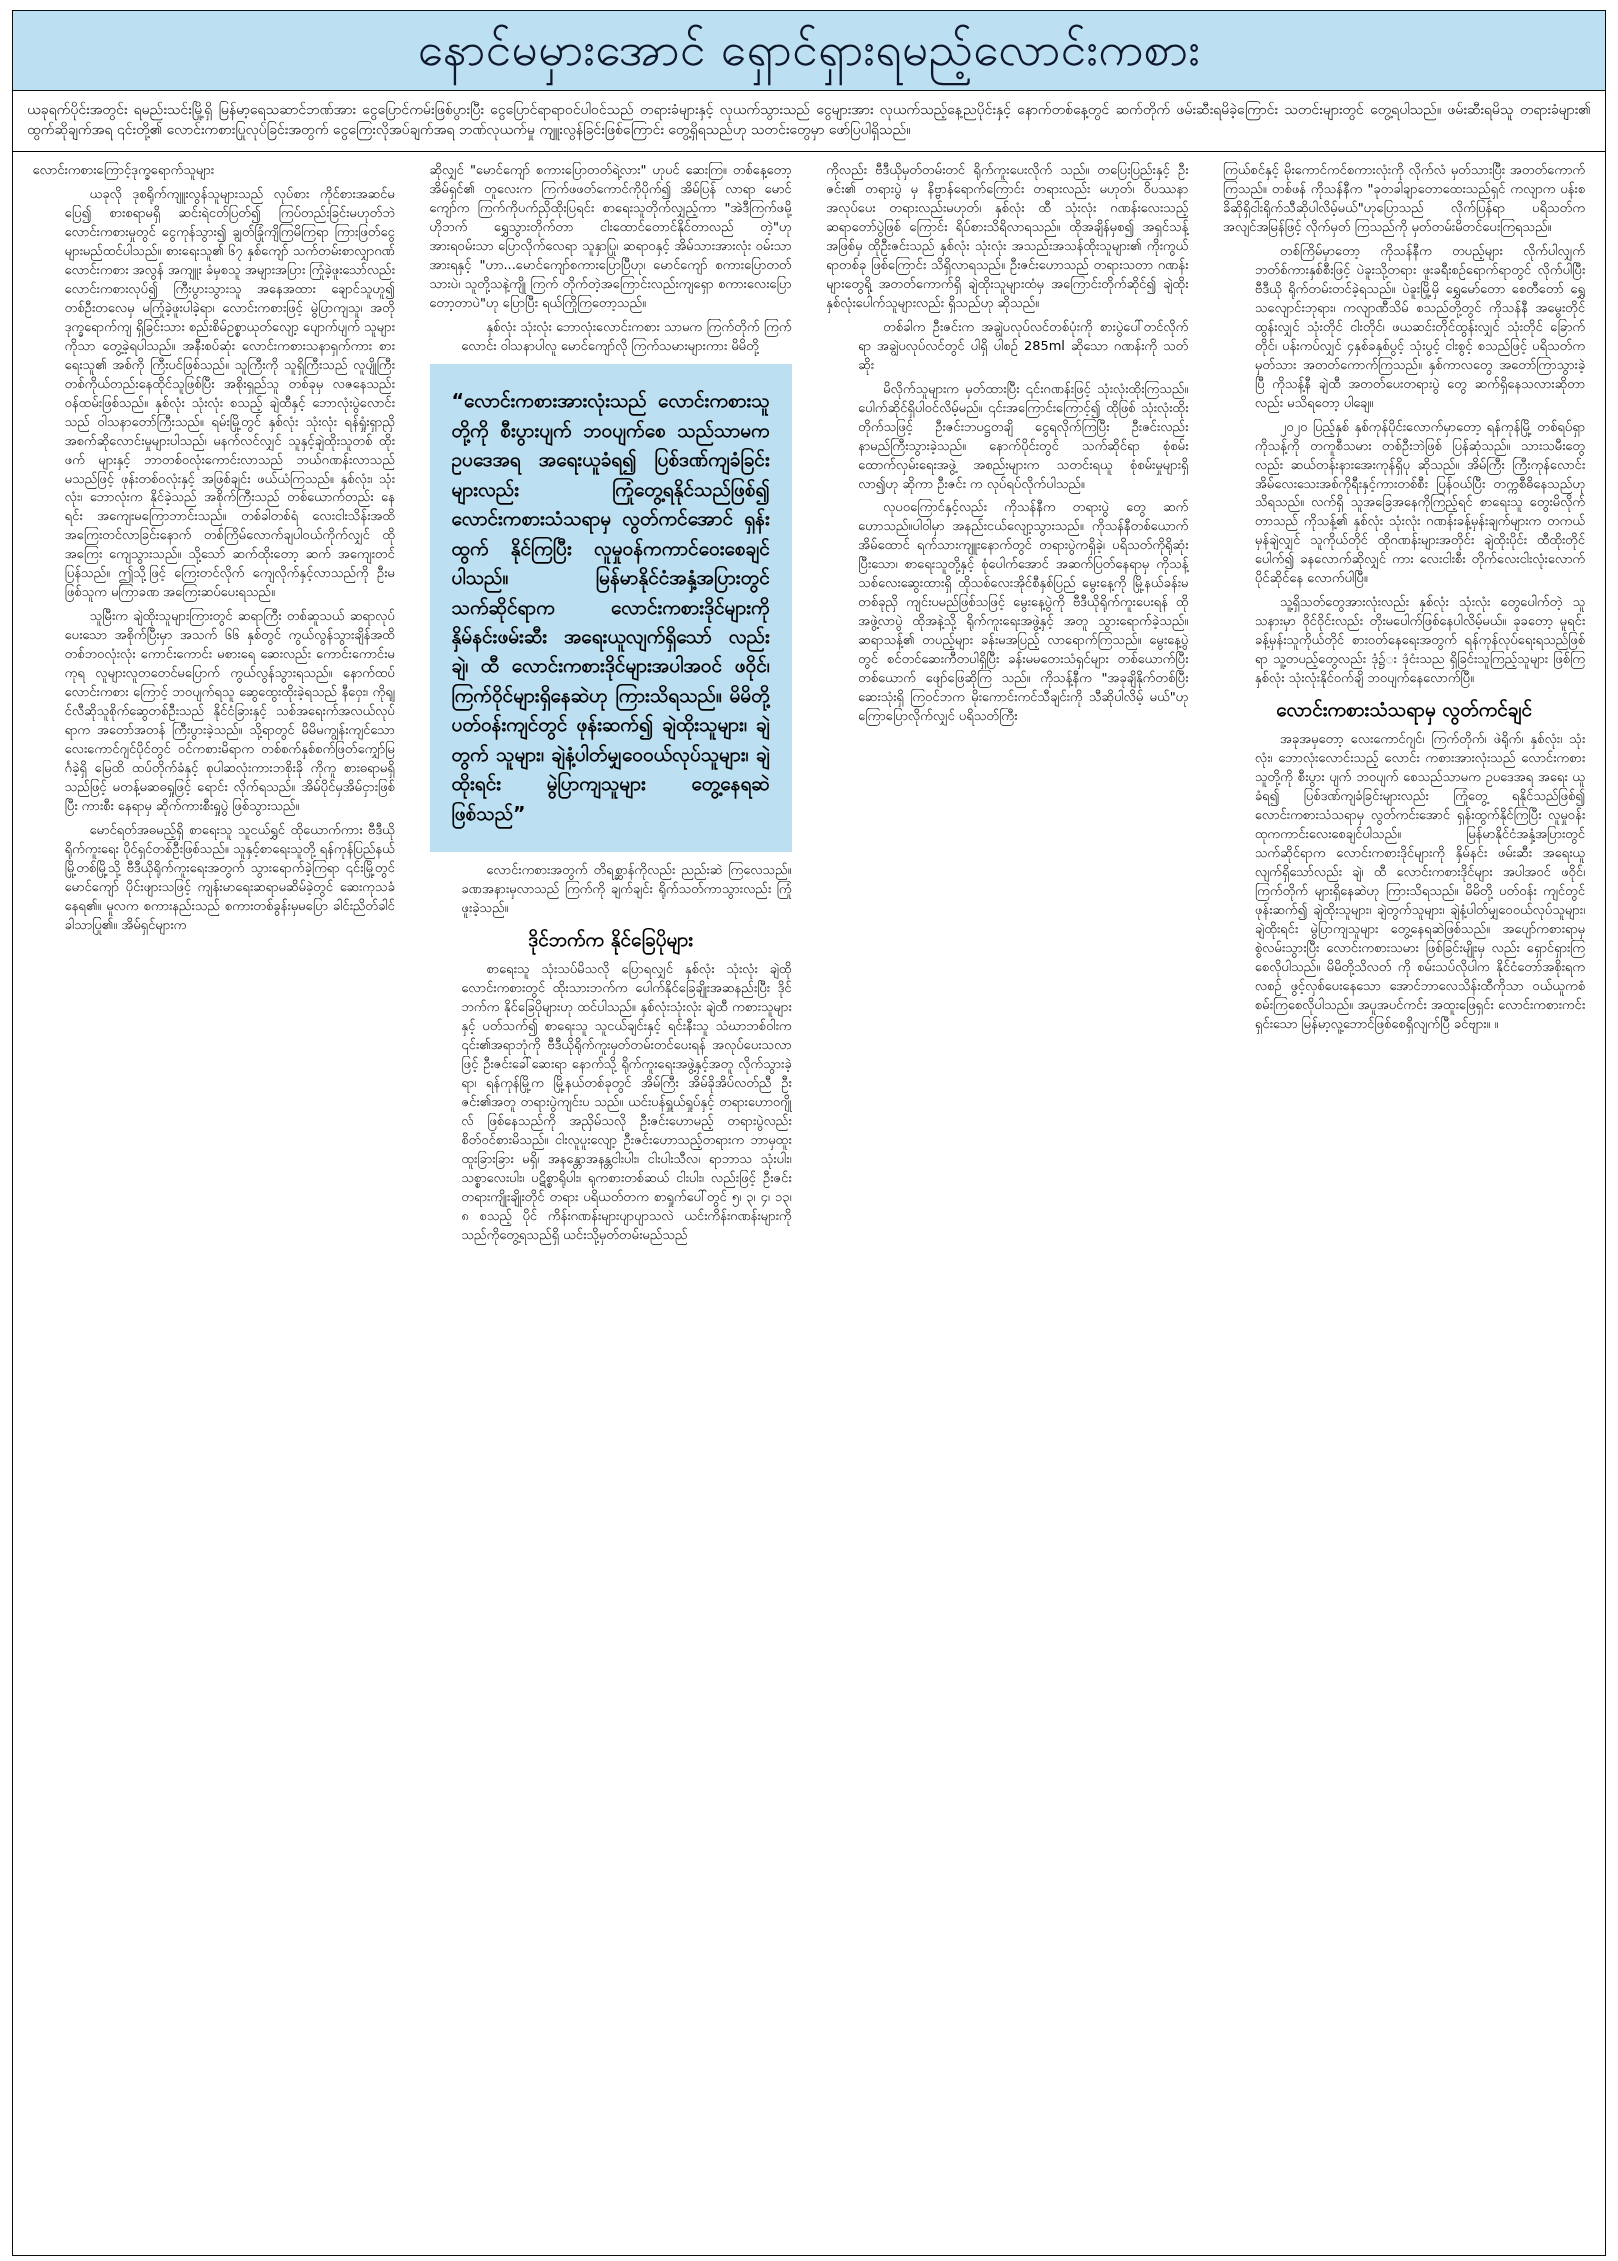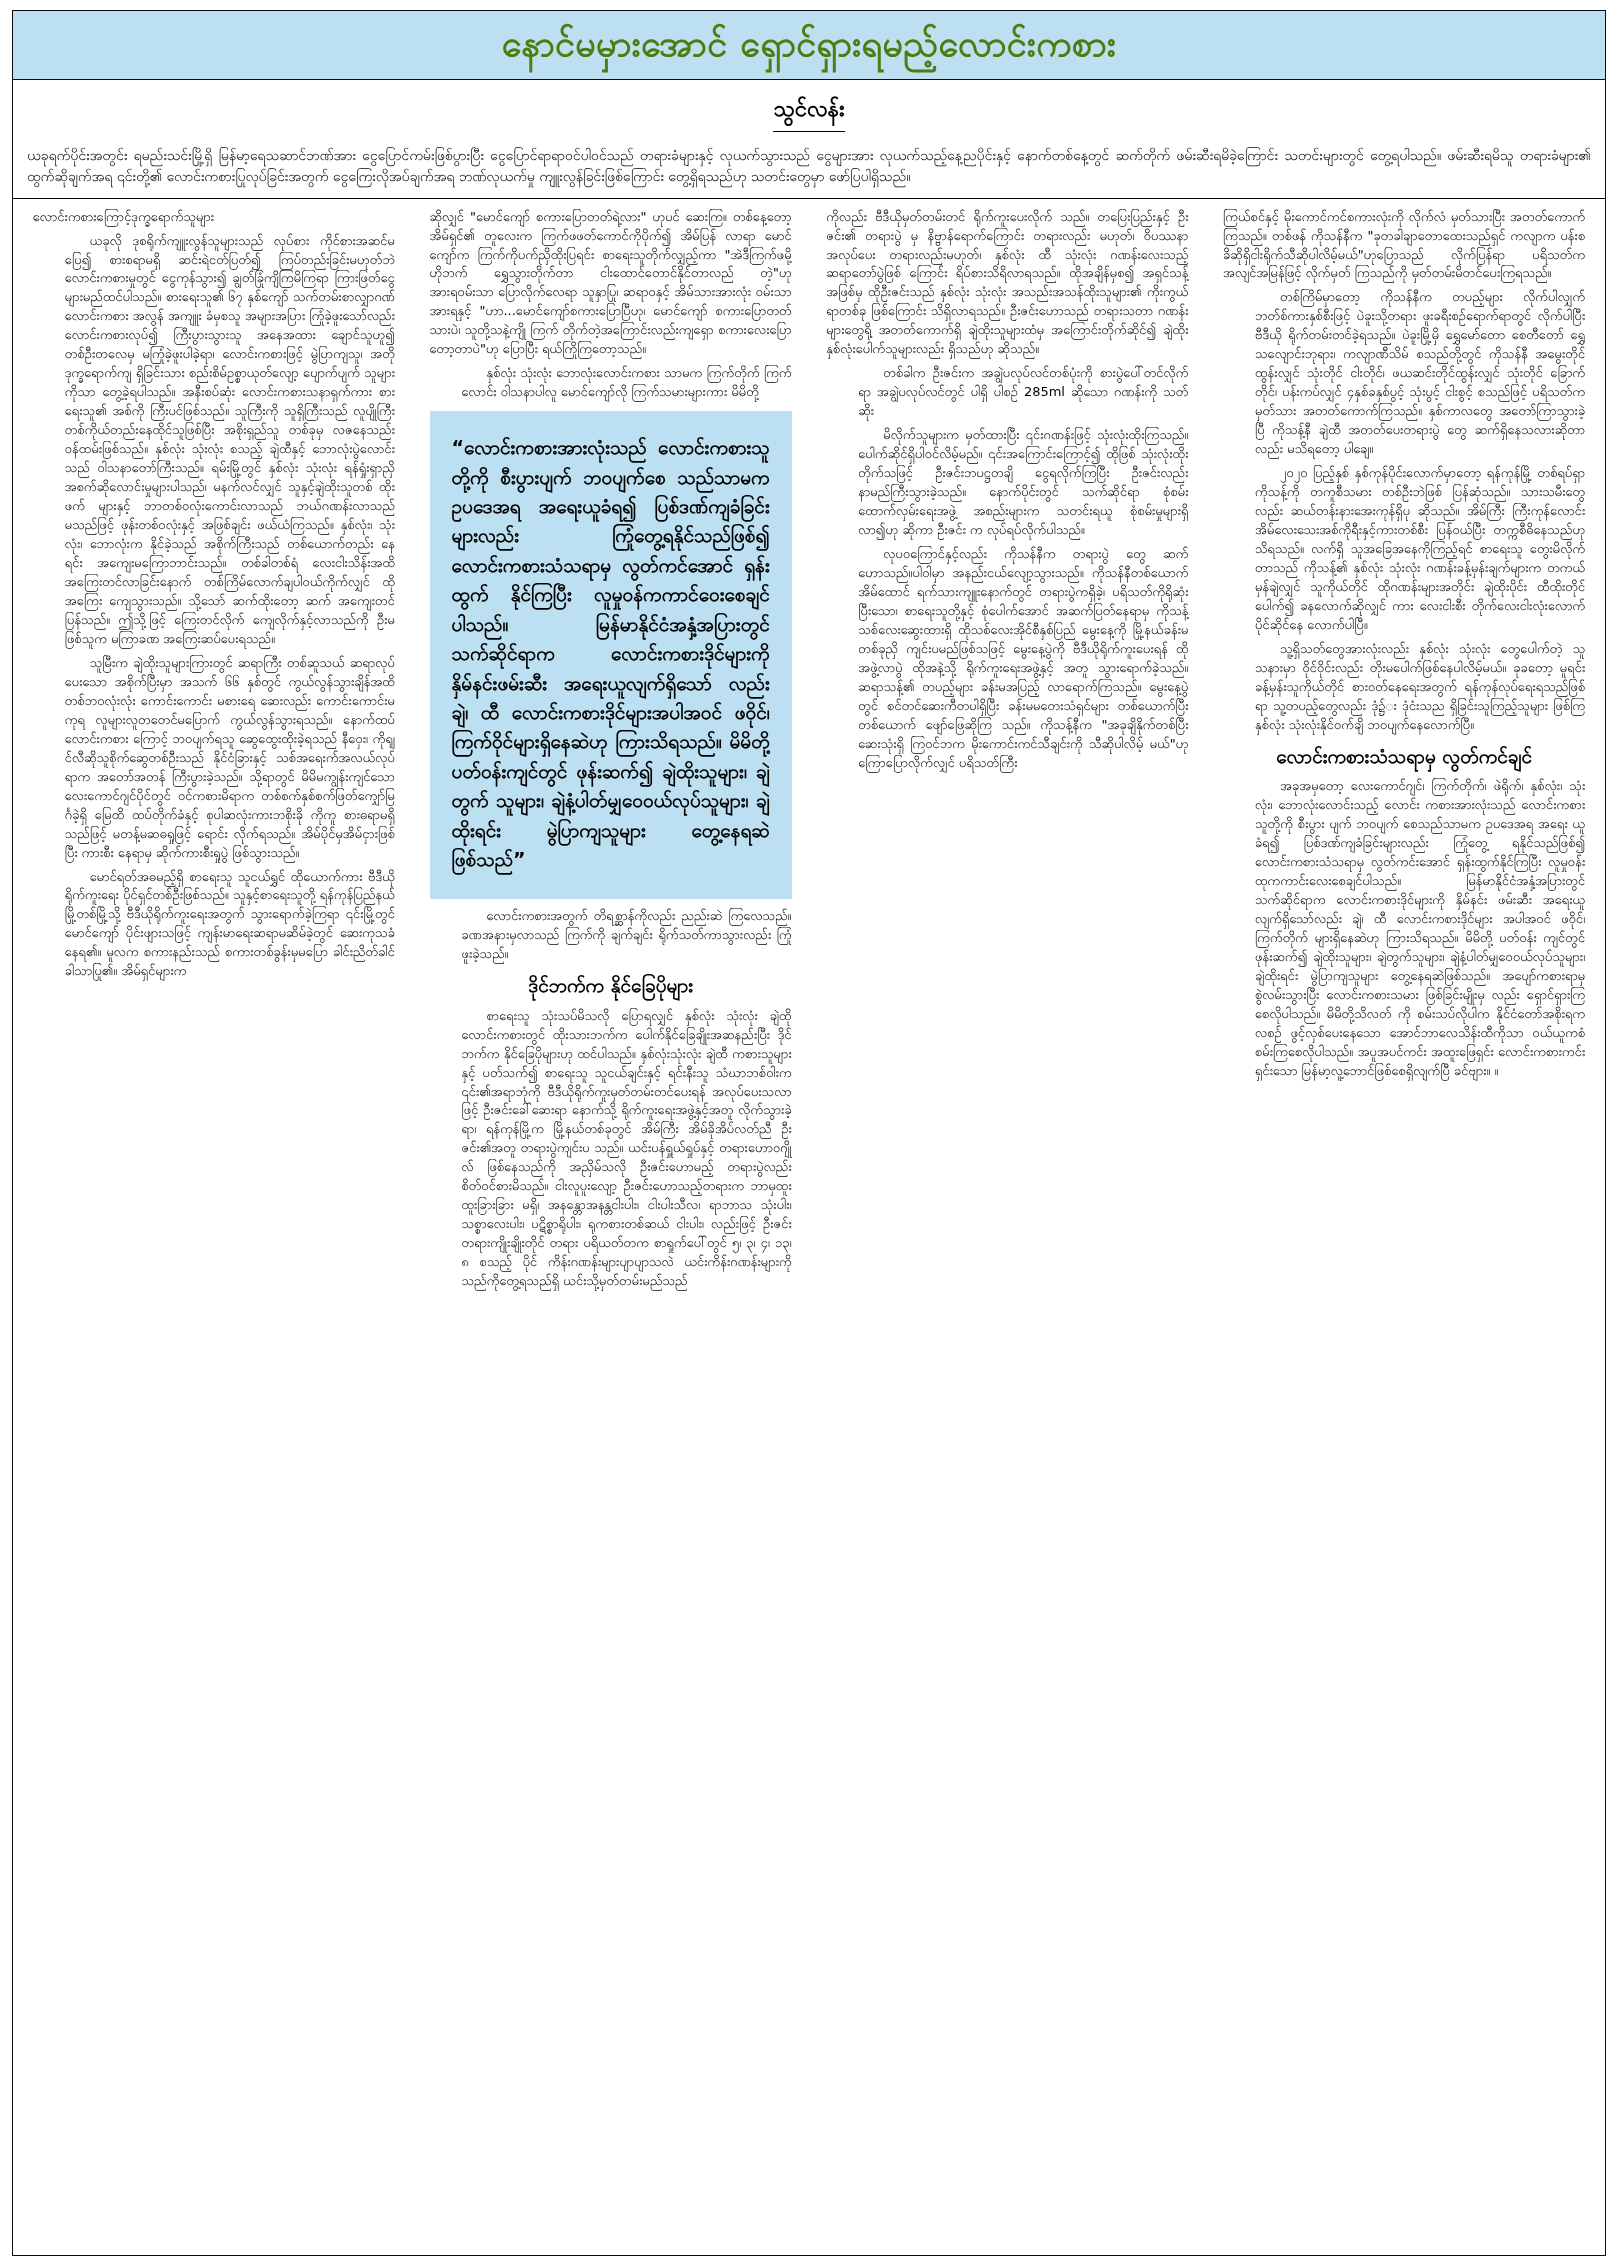--- a/index.html
+++ b/index.html
@@ -27,25 +27,25 @@
     background: #ffffff;
   }
   
   .masthead {
     background: #bcdff1;
     border-bottom: 1.1px solid #0d0d0d;
     padding: 12px 5.5px 14.2px 5.5px;
     text-align: center;
   }
   .masthead-title {
-    font-size: 36px;
+    font-size: 46px;
     line-height: 1.15;
-    font-weight: bold;
+    font-weight: normal;
     letter-spacing: 0.3px;
-    color: #4d7c0f;
+    color: #0f172a;
   }
   .byline-wrap {
     text-align: center;
     padding: 14.2px 0 5.5px 0;
   }
   .byline {
     display: inline-block;
     font-size: 22px;
     font-weight: bold;
     padding-bottom: 4.4px;
@@ -110,23 +110,20 @@
 </style>
 </head>
 <body>
 
 <div class="page">
 
   <div class="masthead">
     <div class="masthead-title">နောင်မမှားအောင် ရှောင်ရှားရမည့်လောင်းကစား</div>
   </div>
 
-  <div class="byline-wrap">
-    <div class="byline">သွင်လန်း</div>
-  </div>
 
   <div class="lead">
     <p>ယခုရက်ပိုင်းအတွင်း ရမည်းသင်းမြို့ရှိ မြန်မာ့ရေသဆာင်ဘဏ်အား ငွေပြောင်ကမ်းဖြစ်ပွားပြီး ငွေပြောင်ရာရာဝင်ပါဝင်သည် တရားခံများနှင့် လုယက်သွားသည် ငွေများအား လုယက်သည့်နေ့ညပိုင်းနှင့် နောက်တစ်နေ့တွင် ဆက်တိုက် ဖမ်းဆီးရမိခဲ့ကြောင်း သတင်းများတွင် တွေ့ရပါသည်။ ဖမ်းဆီးရမိသူ တရားခံများ၏ ထွက်ဆိုချက်အရ ၎င်းတို့၏ လောင်းကစားပြုလုပ်ခြင်းအတွက် ငွေကြေးလိုအပ်ချက်အရ ဘဏ်လုယက်မှု ကျူးလွန်ခြင်းဖြစ်ကြောင်း တွေ့ရှိရသည်ဟု သတင်းတွေမှာ ဖော်ပြပါရှိသည်။</p>
   </div>
 
   <div class="body-wrap">
     <div class="col" id="c0">
         <p class="">လောင်းကစားကြောင့်ဒုက္ခရောက်သူများ</p>
         <p class="indent">ယခုလို ဒုစရိုက်ကျူးလွန်သူများသည် လုပ်စား ကိုင်စားအဆင်မပြေ၍ စားစရာမရှိ ဆင်းရဲငတ်ပြတ်၍ ကြပ်တည်းခြင်းမဟုတ်ဘဲ လောင်းကစားမှုတွင် ငွေကုန်သွား၍ ချွတ်ခြုံကျိကြမိကြရာ ကြားဖြတ်ငွေ များမည်ထင်ပါသည်။ စားရေးသူ၏ ၆၇ နှစ်ကျော် သက်တမ်းစာလျှာဂဏ် လောင်းကစား အလွန် အကျူး ခံမှစသူ အများအပြား ကြုံခဲ့ဖူးသော်လည်း လောင်းကစားလုပ်၍ ကြီးပွားသွားသူ အနေအထား ချောင်သူဟူ၍ တစ်ဦးတလေမှ မကြုံခဲ့ဖူးပါခဲ့ရာ၊ လောင်းကစားဖြင့် မွဲပြာကျသူ၊ အတိုဒုက္ခရောက်ကျ ရှိခြင်းသား စည်းစိမ်ဥစ္စာယုတ်လျော့ ပျောက်ပျက် သူများကိုသာ တွေ့ခဲ့ရပါသည်။ အနီးစပ်ဆုံး လောင်းကစားသနာရှက်ကား စားရေးသူ၏ အစ်ကို ကြီးပင်ဖြစ်သည်။ သူကြီးကို သူရှိကြီးသည် လူပျိုကြီး တစ်ကိုယ်တည်းနေထိုင်သူဖြစ်ပြီး အစိုးရှည်သူ တစ်ခုမှ လဇနေသည်းဝန်ထမ်းဖြစ်သည်။ နှစ်လုံး သုံးလုံး စသည့် ချဲထီနှင့် ဘောလုံးပွဲလောင်းသည် ဝါသနာတော်ကြီးသည်။ ရမ်းမြို့တွင် နှစ်လုံး သုံးလုံး ရန်ရှုံးရှာညှိ အစက်ဆိုလောင်းမှုများပါသည်၊ မနက်လင်လျှင် သူနှင့်ချဲထိုးသူတစ် ထိုးဖက် များနှင့် ဘာတစ်ဝလုံးကောင်းလာသည် ဘယ်ဂဏန်းလာသည် မသည်ဖြင့် ဖုန်းတစ်ဝလုံးနှင့် အဖြစ်ချင်း ဖယ်ယံကြသည်။ နှစ်လုံး၊ သုံးလုံး၊ ဘောလုံးက နိုင်ခဲ့သည် အစိုက်ကြီးသည် တစ်ယောက်တည်း နေရင်း အကျေးမကြောဘာင်းသည်။ တစ်ခါတစ်ရံ လေးငါးသိန်းအထိ အကြေးတင်လာခြင်းနောက် တစ်ကြိမ်လောက်ချပါဝယ်ကိုက်လျှင် ထိုအကြေး ကျေသွားသည်။ သို့သော် ဆက်ထိုးတော့ ဆက် အကျေးတင်ပြန်သည်။ ဤသို့ဖြင့် ကြေးတင်လိုက် ကျေလိုက်နှင့်လာသည်ကို ဦးမဖြစ်သူက မကြာခဏ အကြေးဆပ်ပေးရသည်။</p>
         <p class="indent">သူမြီးက ချဲထိုးသူများကြားတွင် ဆရာကြီး တစ်ဆူသယ် ဆရာလုပ်ပေးသော အစိုက်ပြီးမှာ အသက် ၆၆ နှစ်တွင် ကွယ်လွန်သွားချိန်အထိ တစ်ဘဝလုံးလုံး ကောင်းကောင်း မစားရေ ဆေးလည်း ကောင်းကောင်းမကုရ လူများလူတတေင်မပြောက် ကွယ်လွန်သွားရသည်။ နောက်ထပ်လောင်းကစား ကြောင့် ဘဝပျက်ရသူ ဆွေထွေးထိုးခဲ့ရသည် နီဝှေး၊ ကိုရျင်လီဆိုသူစိုက်ဆွေတစ်ဦးသည် နိုင်ငံခြားနှင့် သစ်အရေးက်အလယ်လုပ်ရာက အတော်အတန် ကြီးပွားခဲ့သည်။ သို့ရာတွင် မိမိမကျွန်းကျင်သော လေးကောင်ဂျင်ပိုင်တွင် ဝင်ကစားမိရာက တစ်စက်နှစ်စက်ဖြတ်ကျှော်မြင်္ဂခဲ့ရှိ မြေထိ ထပ်တိုက်ခံနှင့် စုပါဆလုံးကားဘစိုးခို ကိုကူ စားဓရာမရှိသည်ဖြင့် မတန့်မဆဓရှုဖြင့် ရောင်း လိုက်ရသည်။ အိမ်ပိုင်မှအိမ်ငှားဖြစ်ပြီး ကားစီး နေရာမှ ဆိုက်ကားစီးရှုပွဲ ဖြစ်သွားသည်။</p>

